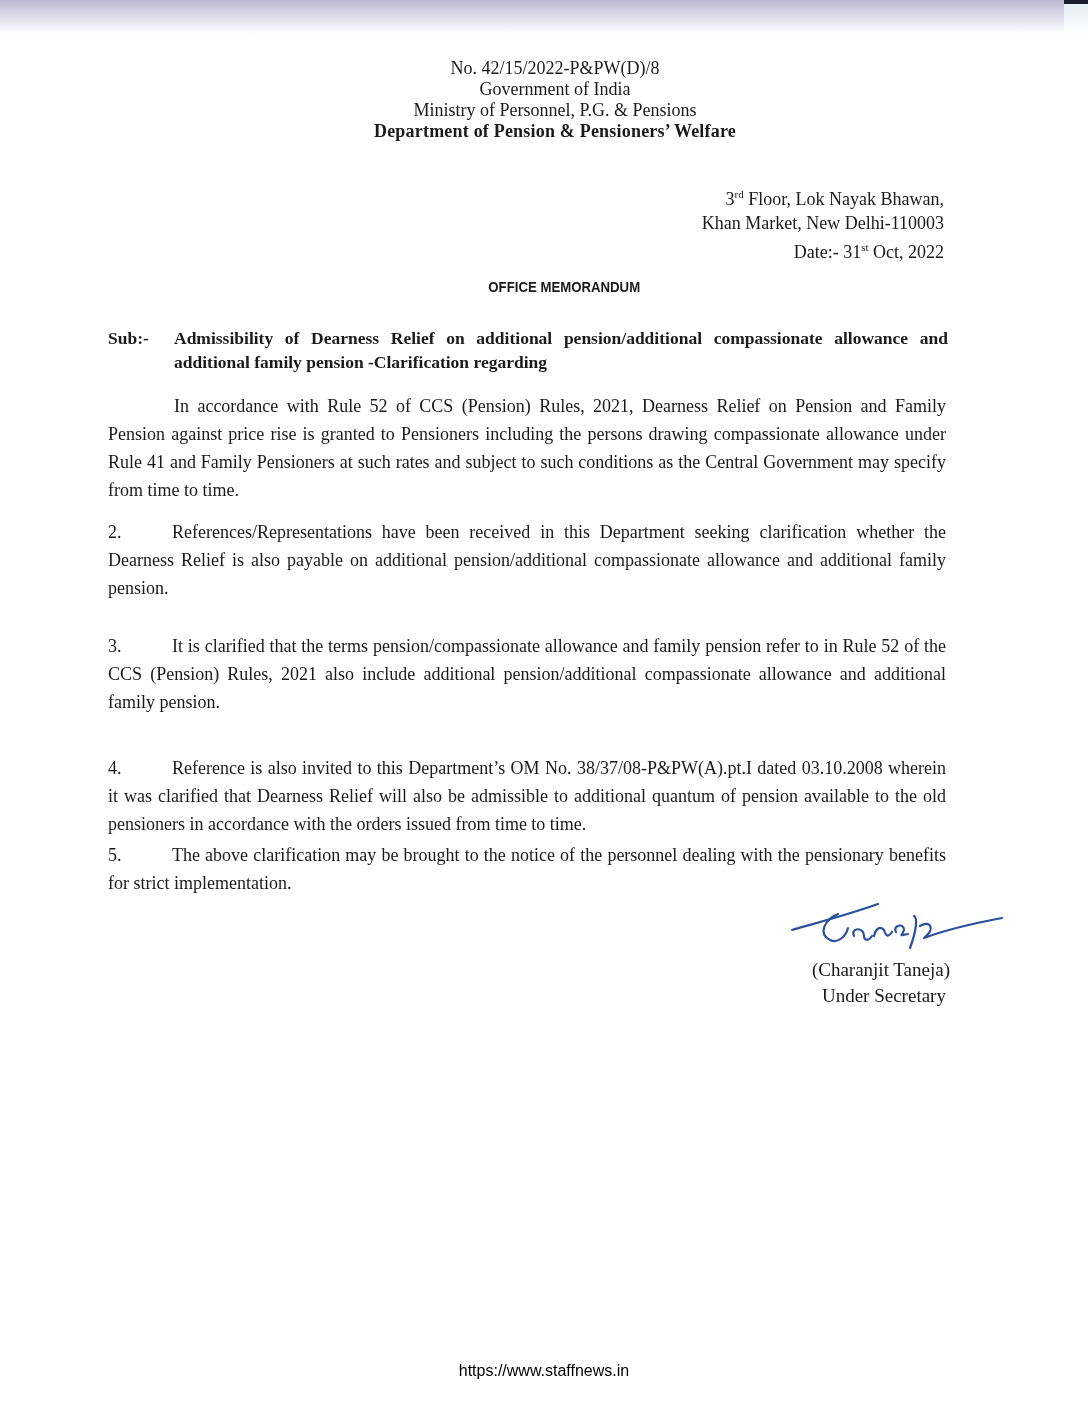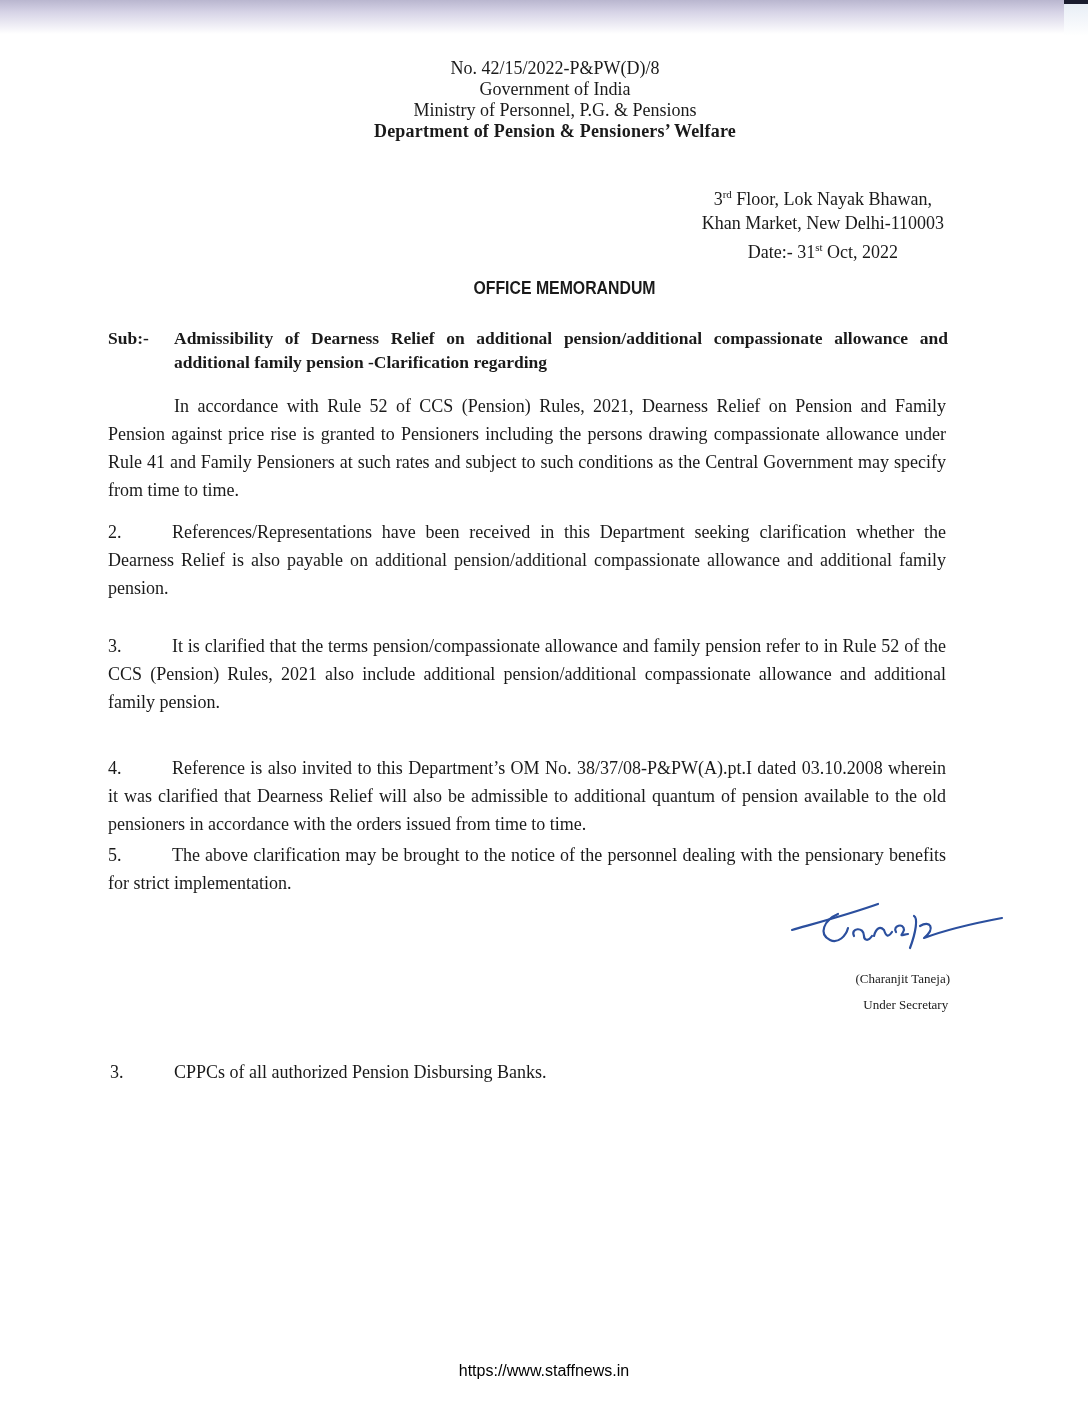--- a/index.html
+++ b/index.html
@@ -38,34 +38,34 @@
     }
     .header-block .line { display: block; }
     .header-block .dept {
       font-weight: bold;
       letter-spacing: 0.2px;
     }
     .address-block {
       position: absolute;
       right: 144px;
       top: 182px;
-      text-align: center;
+      text-align: right;
       font-size: 18px;
       line-height: 24px;
     }
     .address-block sup { font-size: 11px; }
     .om-title {
       position: absolute;
       left: 0;
       width: 1088px;
       top: 278px;
       text-align: center;
       font-family: "Liberation Sans Narrow", "Liberation Sans", sans-serif;
       font-weight: bold;
-      font-size: 18px;
+      font-size: 15px;
       text-decoration: underline;
       letter-spacing: 0px;
     }
     .om-title span {
       display: inline-block;
       transform: scaleX(0.88);
       position: relative;
       left: 20px;
     }
     .subject {
@@ -117,23 +117,22 @@
       left: 780px;
       top: 892px;
       width: 240px;
       height: 70px;
     }
     .sig-name-block {
       position: absolute;
       right: 138px;
       top: 957px;
       text-align: center;
-      font-size: 13px;
+      font-size: 19px;
       line-height: 26px;
-      margin-top: 9px;
     }
     .sig-name-block .line { display: block; }
     .sig-name-block .designation { padding-left: 6px; }
 
     .distribution {
       position: absolute;
       left: 110px;
       top: 1060px;
       font-size: 18px;
       line-height: 25px;
@@ -214,18 +213,17 @@
     <path d="M140 34 C 150 28, 156 36, 144 46 C 160 40, 190 32, 222 26"></path>
   </g>
 </svg>
 
 <div class="sig-name-block">
   <span class="line">(Charanjit Taneja)</span>
   <span class="line designation">Under Secretary</span>
 </div>
 
 <div class="distribution">
-  <span class="dist-item"><span class="num">3.</span><span>CPPCs of all authorized Pension Disbursing Banks.</span></span>
 </div>
 
 <div class="footer-url">
   <span>https://www.staffnews.in</span>
 </div>
 
 </body></html>

